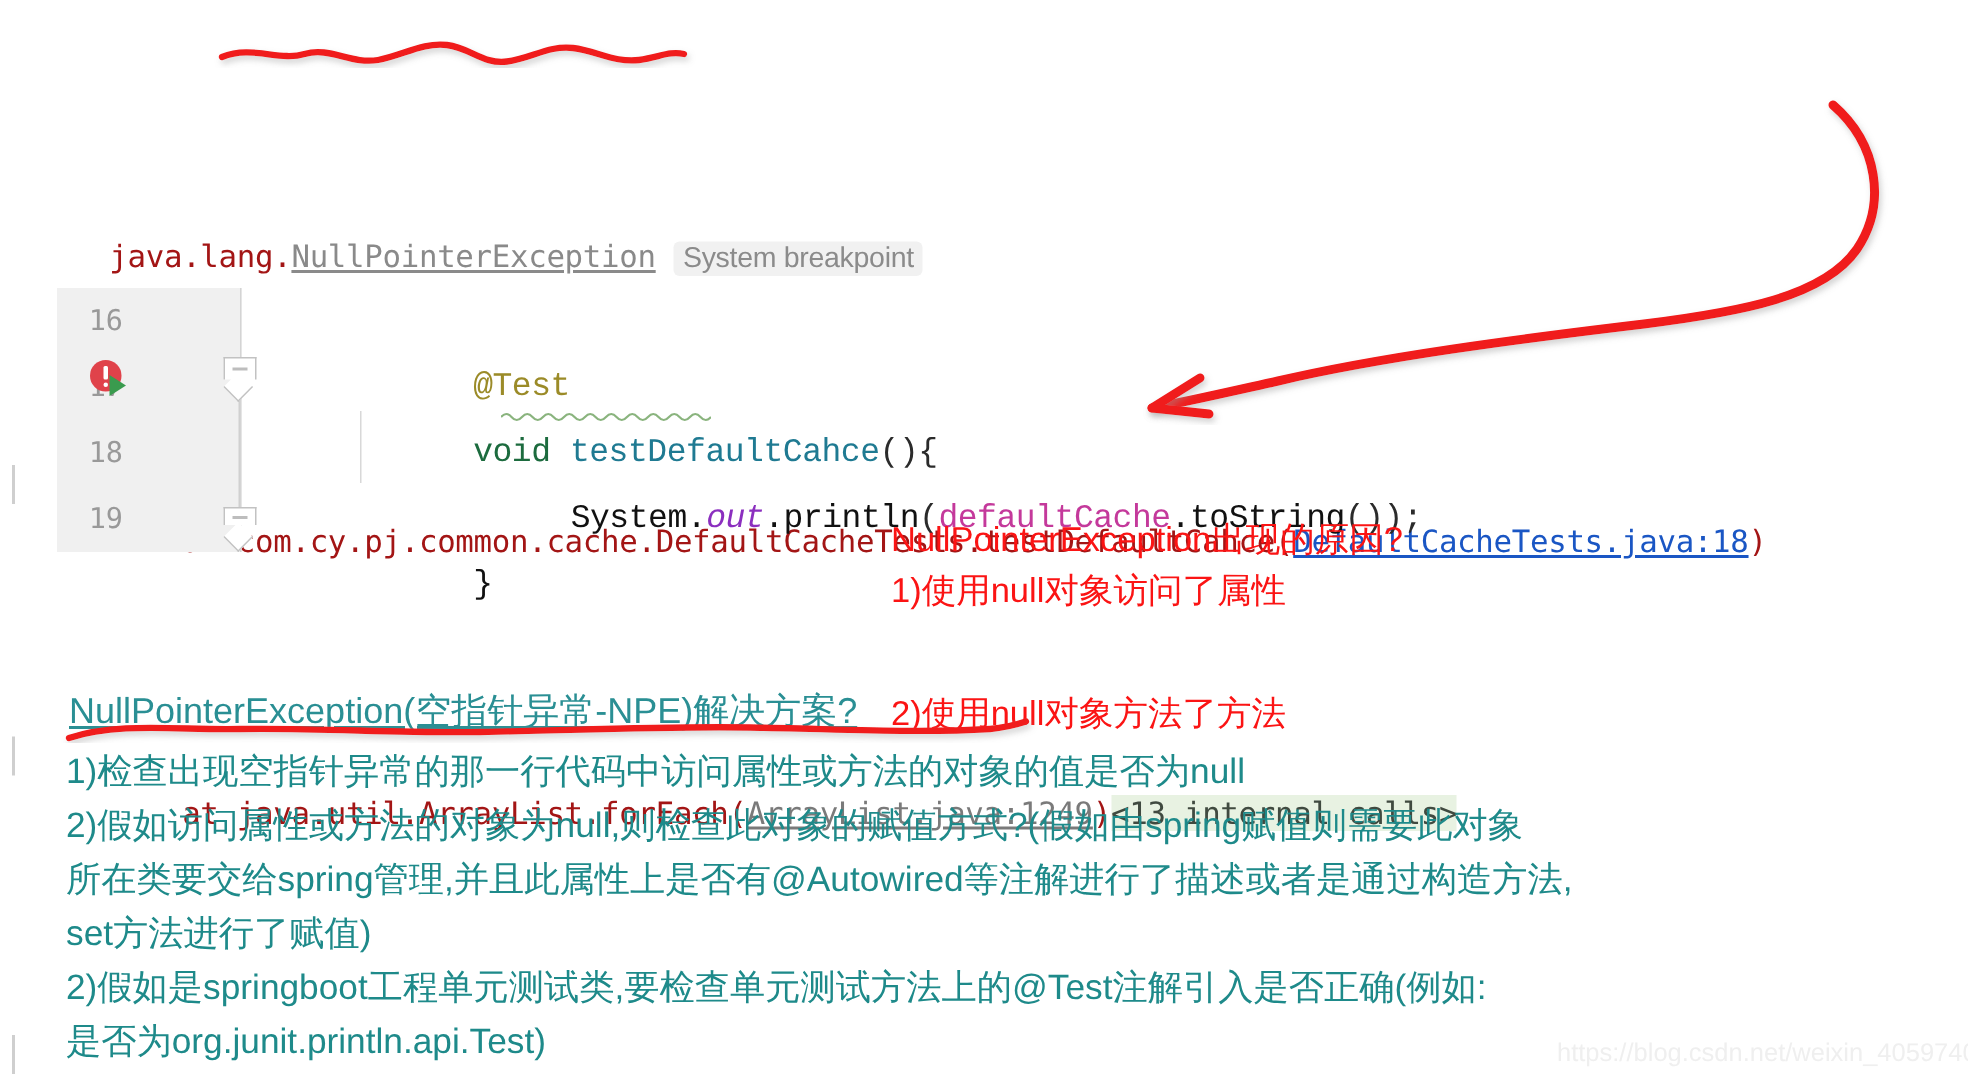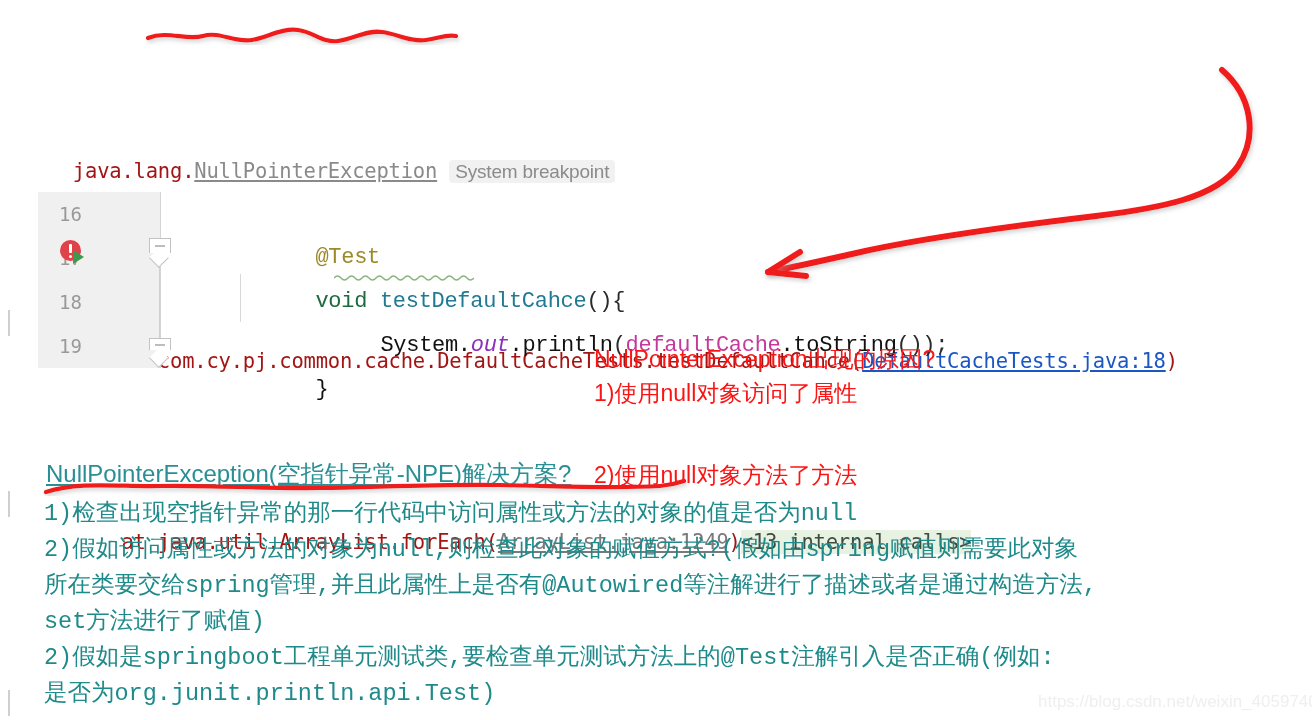--- a/index.html
+++ b/index.html
@@ -192,21 +192,21 @@
     color: #fb1414;
     font-family: "Liberation Sans", sans-serif;
     font-size: 23px;
     line-height: 31px;
     white-space: nowrap;
     font-weight: 400;
   }
   .anno-teal {
     position: absolute;
     color: #1e8a8a;
-    font-family: Liberation Mono, monospace;
+    font-family: Liberation Sans, sans-serif;
     font-size: 23.5px;
     line-height: 36px;
     white-space: nowrap;
   }
   .anno-teal-head {
     position: absolute;
     color: #2a8f94;
     font-family: "Liberation Sans", sans-serif;
     font-size: 24px;
     white-space: nowrap;

